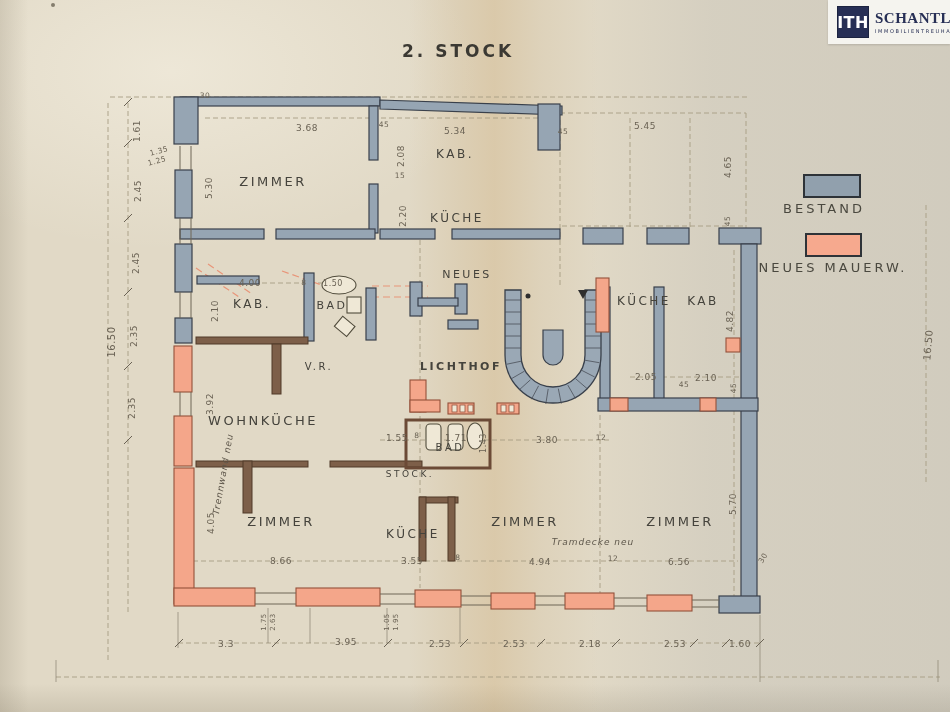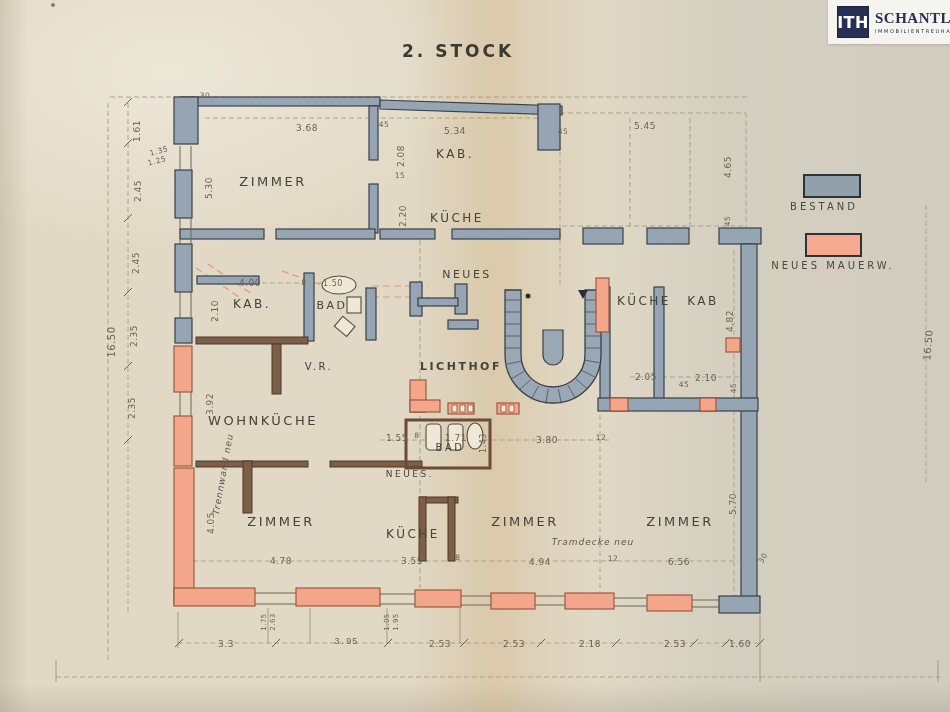--- a/index.html
+++ b/index.html
@@ -25,21 +25,21 @@
     display:flex;align-items:center;box-shadow:0 1px 2px rgba(0,0,0,.15);}
   .logo-mark{width:30px;height:30px;margin-left:9px;background:#272f55;color:#fff;
     display:flex;align-items:center;justify-content:center;font-size:16px;font-weight:bold;
     letter-spacing:.5px;border:1px solid #1c2340;}
   .logo-text{margin-left:6px;line-height:1;}
   .logo-name{font-family:"Liberation Serif",serif;font-weight:bold;color:#272f55;
     font-size:15px;letter-spacing:.5px;}
   .logo-sub{color:#272f55;font-size:5px;letter-spacing:1.6px;margin-top:3px;}
   
   .legend-swatch{position:absolute;border:2px solid #2e3338;}
-  .legend-label{position:absolute;font-size:10px;letter-spacing:3px;color:#4a483f;
+  .legend-label{position:absolute;font-size:13px;letter-spacing:3px;color:#4a483f;
     transform:translate(-50%,0);white-space:nowrap;}
   .speck{position:absolute;left:51px;top:3px;width:4px;height:4px;border-radius:50%;background:#5a5244;opacity:.7;}
 </style>
 </head>
 <body>
 
 <div class="screen">
 
   <div class="speck"></div>
 
@@ -243,21 +243,21 @@
       <span class="lbl room" style="left: 457px; top: 218px; font-size: 12px; transform: translate(-50%, -50%);">KÜCHE</span>
       <span class="lbl room" style="left: 467px; top: 274px; font-size: 11px; transform: translate(-50%, -50%);">NEUES</span>
       <span class="lbl room" style="left: 252px; top: 304px; font-size: 12px; transform: translate(-50%, -50%);">KAB.</span>
       <span class="lbl room" style="left: 332px; top: 305px; font-size: 11px; transform: translate(-50%, -50%);">BAD</span>
       <span class="lbl room" style="left: 644px; top: 301px; font-size: 12px; transform: translate(-50%, -50%);">KÜCHE</span>
       <span class="lbl room" style="left: 703px; top: 301px; font-size: 12px; transform: translate(-50%, -50%);">KAB</span>
       <span class="lbl room" style="left: 319px; top: 366px; font-size: 10px; transform: translate(-50%, -50%);">V.R.</span>
       <span class="lbl room" style="left: 461px; top: 366px; font-size: 11px; transform: translate(-50%, -50%); font-weight: bold;">LICHTHOF</span>
       <span class="lbl room" style="left: 263px; top: 420px; transform: translate(-50%, -50%);">WOHNKÜCHE</span>
       <span class="lbl room" style="left: 450px; top: 447px; font-size: 10px; transform: translate(-50%, -50%);">BAD</span>
-      <span class="lbl room" style="left: 410px; top: 474px; font-size: 9px; transform: translate(-50%, -50%);">NEUES.</span>
+      <span class="lbl room" style="left: 410px; top: 474px; font-size: 9px; transform: translate(-50%, -50%);">STOCK.</span>
       <span class="lbl room" style="left: 413px; top: 534px; font-size: 12px; transform: translate(-50%, -50%);">KÜCHE</span>
       <span class="lbl room" style="left: 281px; top: 521px; transform: translate(-50%, -50%);">ZIMMER</span>
       <span class="lbl room" style="left: 525px; top: 521px; transform: translate(-50%, -50%);">ZIMMER</span>
       <span class="lbl room" style="left: 680px; top: 521px; transform: translate(-50%, -50%);">ZIMMER</span>
       <span class="lbl note" style="left: 593px; top: 542px; transform: translate(-50%, -50%);">Tramdecke neu</span>
       <span class="lbl note" style="left: 223px; top: 474px; transform: translate(-50%, -50%) rotate(-80deg);">Trennwand neu</span>
       <span class="lbl dim" style="left: 205px; top: 95px; font-size: 7.5px; transform: translate(-50%, -50%);">30</span>
       <span class="lbl dim" style="left: 279px; top: 128px; transform: translate(-50%, -50%); margin-left: 28px;">3.68</span>
       <span class="lbl dim" style="left: 384px; top: 124px; font-size: 7.5px; transform: translate(-50%, -50%);">45</span>
       <span class="lbl dim" style="left: 455px; top: 131px; transform: translate(-50%, -50%);">5.34</span>
@@ -295,23 +295,23 @@
       <span class="lbl dim" style="left: 547px; top: 440px; transform: translate(-50%, -50%);">3.80</span>
       <span class="lbl dim" style="left: 601px; top: 437px; font-size: 7.5px; transform: translate(-50%, -50%);">12</span>
       <span class="lbl dim" style="left: 646px; top: 377px; transform: translate(-50%, -50%);">2.05</span>
       <span class="lbl dim" style="left: 684px; top: 384px; font-size: 7.5px; transform: translate(-50%, -50%);">45</span>
       <span class="lbl dim" style="left: 706px; top: 378px; transform: translate(-50%, -50%);">2.10</span>
       <span class="lbl dim" style="left: 412px; top: 561px; transform: translate(-50%, -50%);">3.55</span>
       <span class="lbl dim" style="left: 458px; top: 557px; font-size: 7.5px; transform: translate(-50%, -50%);">8</span>
       <span class="lbl dim" style="left: 540px; top: 562px; transform: translate(-50%, -50%);">4.94</span>
       <span class="lbl dim" style="left: 613px; top: 558px; font-size: 7.5px; transform: translate(-50%, -50%);">12</span>
       <span class="lbl dim" style="left: 679px; top: 562px; transform: translate(-50%, -50%);">6.56</span>
-      <span class="lbl dim" style="left: 281px; top: 561px; transform: translate(-50%, -50%);">4.78</span>
+      <span class="lbl dim" style="left: 281px; top: 561px; transform: translate(-50%, -50%);">8.66</span>
       <span class="lbl dim" style="left: 226px; top: 644px; transform: translate(-50%, -50%);">3.3</span>
-      <span class="lbl dim" style="left: 346px; top: 642px; transform: translate(-50%, -50%); font-family: Liberation Mono, monospace;">3.95</span>
+      <span class="lbl dim" style="left: 346px; top: 642px; transform: translate(-50%, -50%);">3.95</span>
       <span class="lbl dim" style="left: 440px; top: 644px; transform: translate(-50%, -50%);">2.53</span>
       <span class="lbl dim" style="left: 514px; top: 644px; transform: translate(-50%, -50%);">2.53</span>
       <span class="lbl dim" style="left: 590px; top: 644px; transform: translate(-50%, -50%);">2.18</span>
       <span class="lbl dim" style="left: 675px; top: 644px; transform: translate(-50%, -50%);">2.53</span>
       <span class="lbl dim" style="left: 740px; top: 644px; transform: translate(-50%, -50%);">1.60</span>
       <span class="lbl dim" style="left: 465px; top: 717px; font-size: 10px; transform: translate(-50%, -50%);">18.97</span>
       <span class="lbl dim" style="left: 264px; top: 622px; font-size: 7px; transform: translate(-50%, -50%) rotate(-90deg);">1.75</span>
       <span class="lbl dim" style="left: 273px; top: 622px; font-size: 7px; transform: translate(-50%, -50%) rotate(-90deg);">2.63</span>
       <span class="lbl dim" style="left: 387px; top: 622px; font-size: 7px; transform: translate(-50%, -50%) rotate(-90deg);">1.05</span>
       <span class="lbl dim" style="left: 396px; top: 622px; font-size: 7px; transform: translate(-50%, -50%) rotate(-90deg);">1.95</span>

